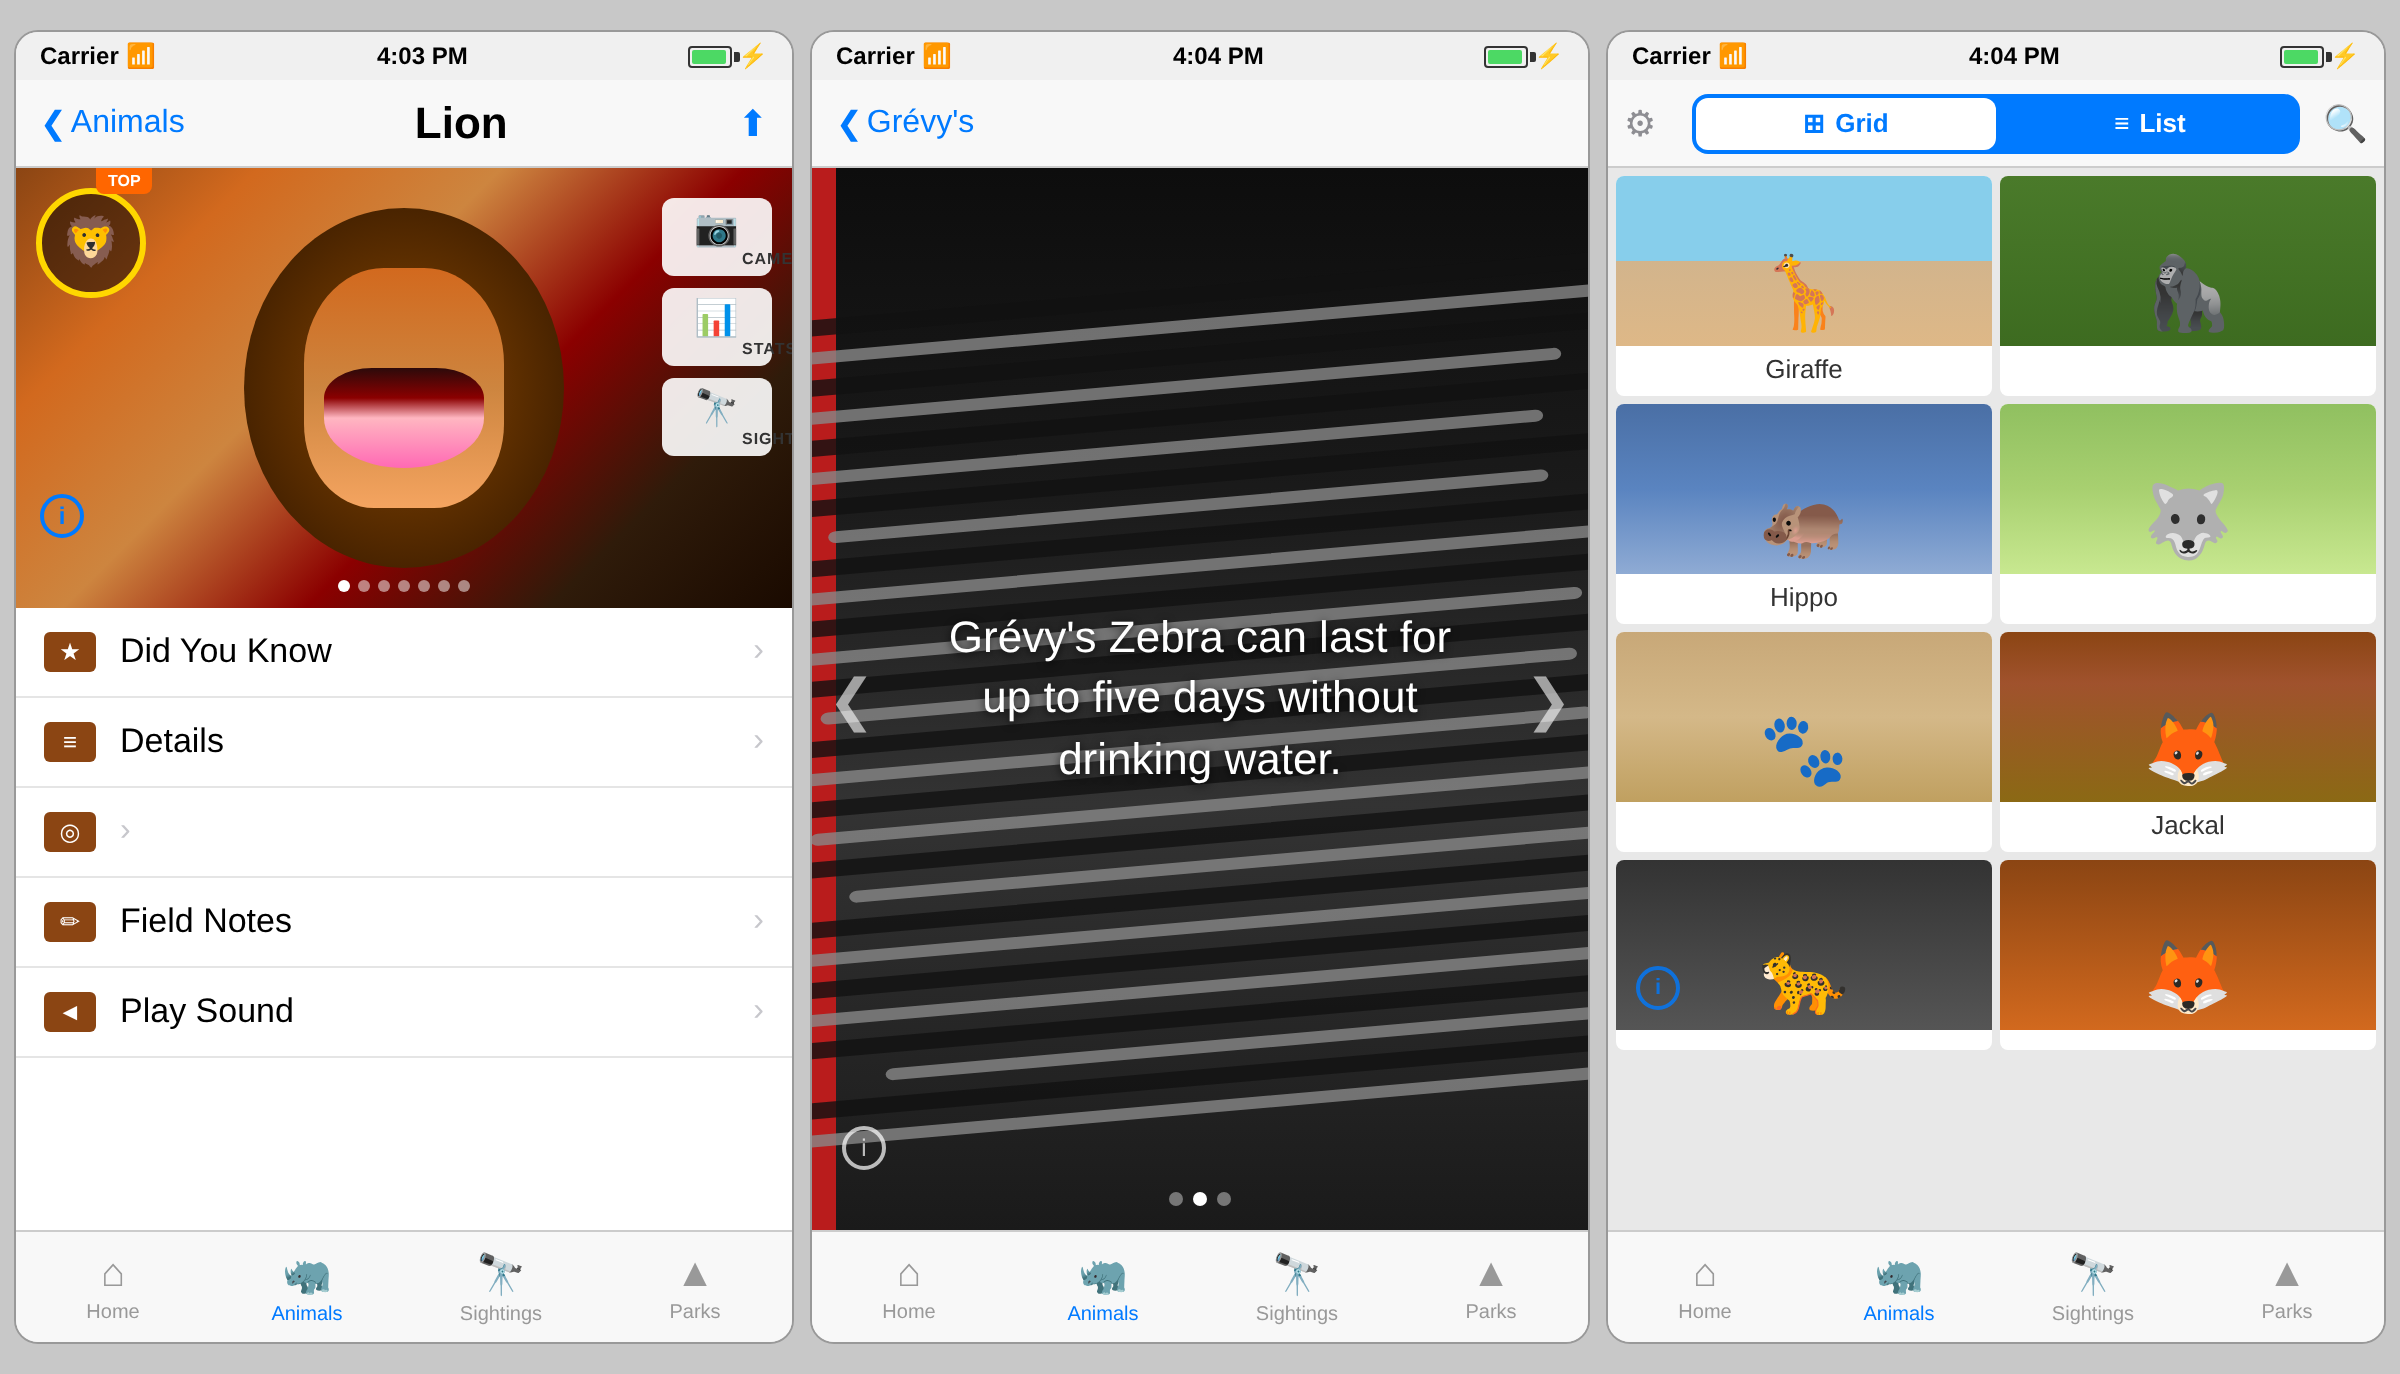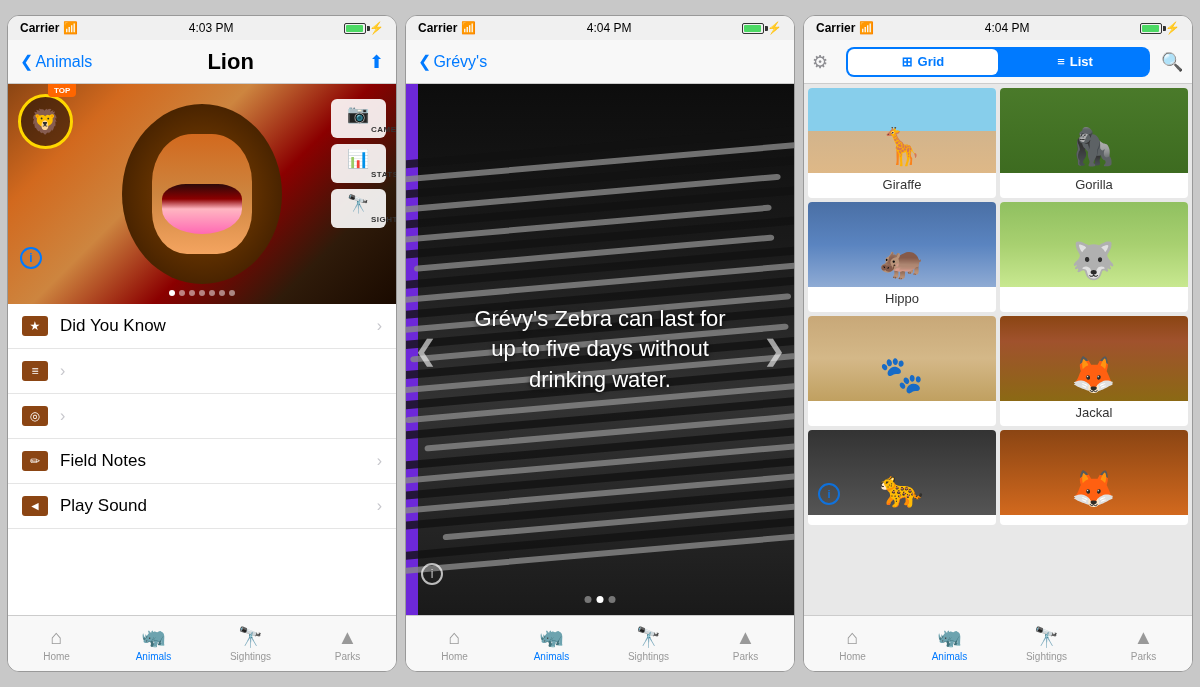--- a/index.html
+++ b/index.html
@@ -40,21 +40,21 @@
       justify-content: space-between;
       align-items: center;
       padding: 4px 12px;
       background: #f0f0f0;
       font-size: 12px;
       font-weight: 600;
       height: 24px;
       flex-shrink: 0;
     }
     .status-left { display: flex; align-items: center; gap: 4px; }
-    .status-center { font-weight: 400; }
+    .status-center { font-weight: 700; }
     .status-right { display: flex; align-items: center; gap: 3px; }
     .battery-icon {
       width: 22px; height: 11px;
       border: 1.5px solid #333;
       border-radius: 2px;
       position: relative;
       display: inline-flex;
       align-items: center;
     }
     .battery-icon::after {
@@ -275,21 +275,21 @@
     }
     .tab-icon { font-size: 20px; color: #999; }
     .tab-icon.active { color: #007aff; }
     .tab-label { font-size: 10px; color: #999; }
     .tab-label.active { color: #007aff; }
     
     .zebra-image-area {
       flex: 1;
       position: relative;
       overflow: hidden;
-      background: #6d28d9;
+      background: #b91c1c;
       padding-left: 12px;
     }
     .zebra-bg {
       width: 100%;
       height: 100%;
       background: linear-gradient(180deg, #0d0d0d 0%, #1a1a1a 30%, #333 60%, #1a1a1a 100%);
       position: absolute;
     }
     .zebra-stripes {
       position: absolute;
@@ -537,20 +537,21 @@
     </div>
 
     <div class="menu-list">
       <div class="menu-item">
         <div class="menu-icon star">★</div>
         <span class="menu-label">Did You Know</span>
         <span class="menu-chevron">›</span>
       </div>
       <div class="menu-item">
         <div class="menu-icon lines">≡</div>
+        <span class="menu-label">Details</span>
         <span class="menu-chevron">›</span>
       </div>
       <div class="menu-item">
         <div class="menu-icon circle">◎</div>
         <span class="menu-chevron">›</span>
       </div>
       <div class="menu-item">
         <div class="menu-icon pencil">✏</div>
         <span class="menu-label">Field Notes</span>
         <span class="menu-chevron">›</span>
@@ -708,21 +709,20 @@
           <div class="thumb-giraffe" style="position:relative">
             <span style="position:absolute;bottom:5px;left:50%;transform:translateX(-50%);font-size:36px;">🦒</span>
           </div>
           <div class="animal-name">Giraffe</div>
         </div>
 
         <div class="animal-cell">
           <div class="thumb-gorilla" style="position:relative">
             <span style="position:absolute;bottom:5px;left:50%;transform:translateX(-50%);font-size:36px;">🦍</span>
           </div>
-          <div class="animal-name">Gorilla</div>
         </div>
 
         <div class="animal-cell">
           <div class="thumb-hippo" style="position:relative">
             <span style="position:absolute;bottom:5px;left:50%;transform:translateX(-50%);font-size:36px;">🦛</span>
           </div>
           <div class="animal-name">Hippo</div>
         </div>
 
         <div class="animal-cell">

